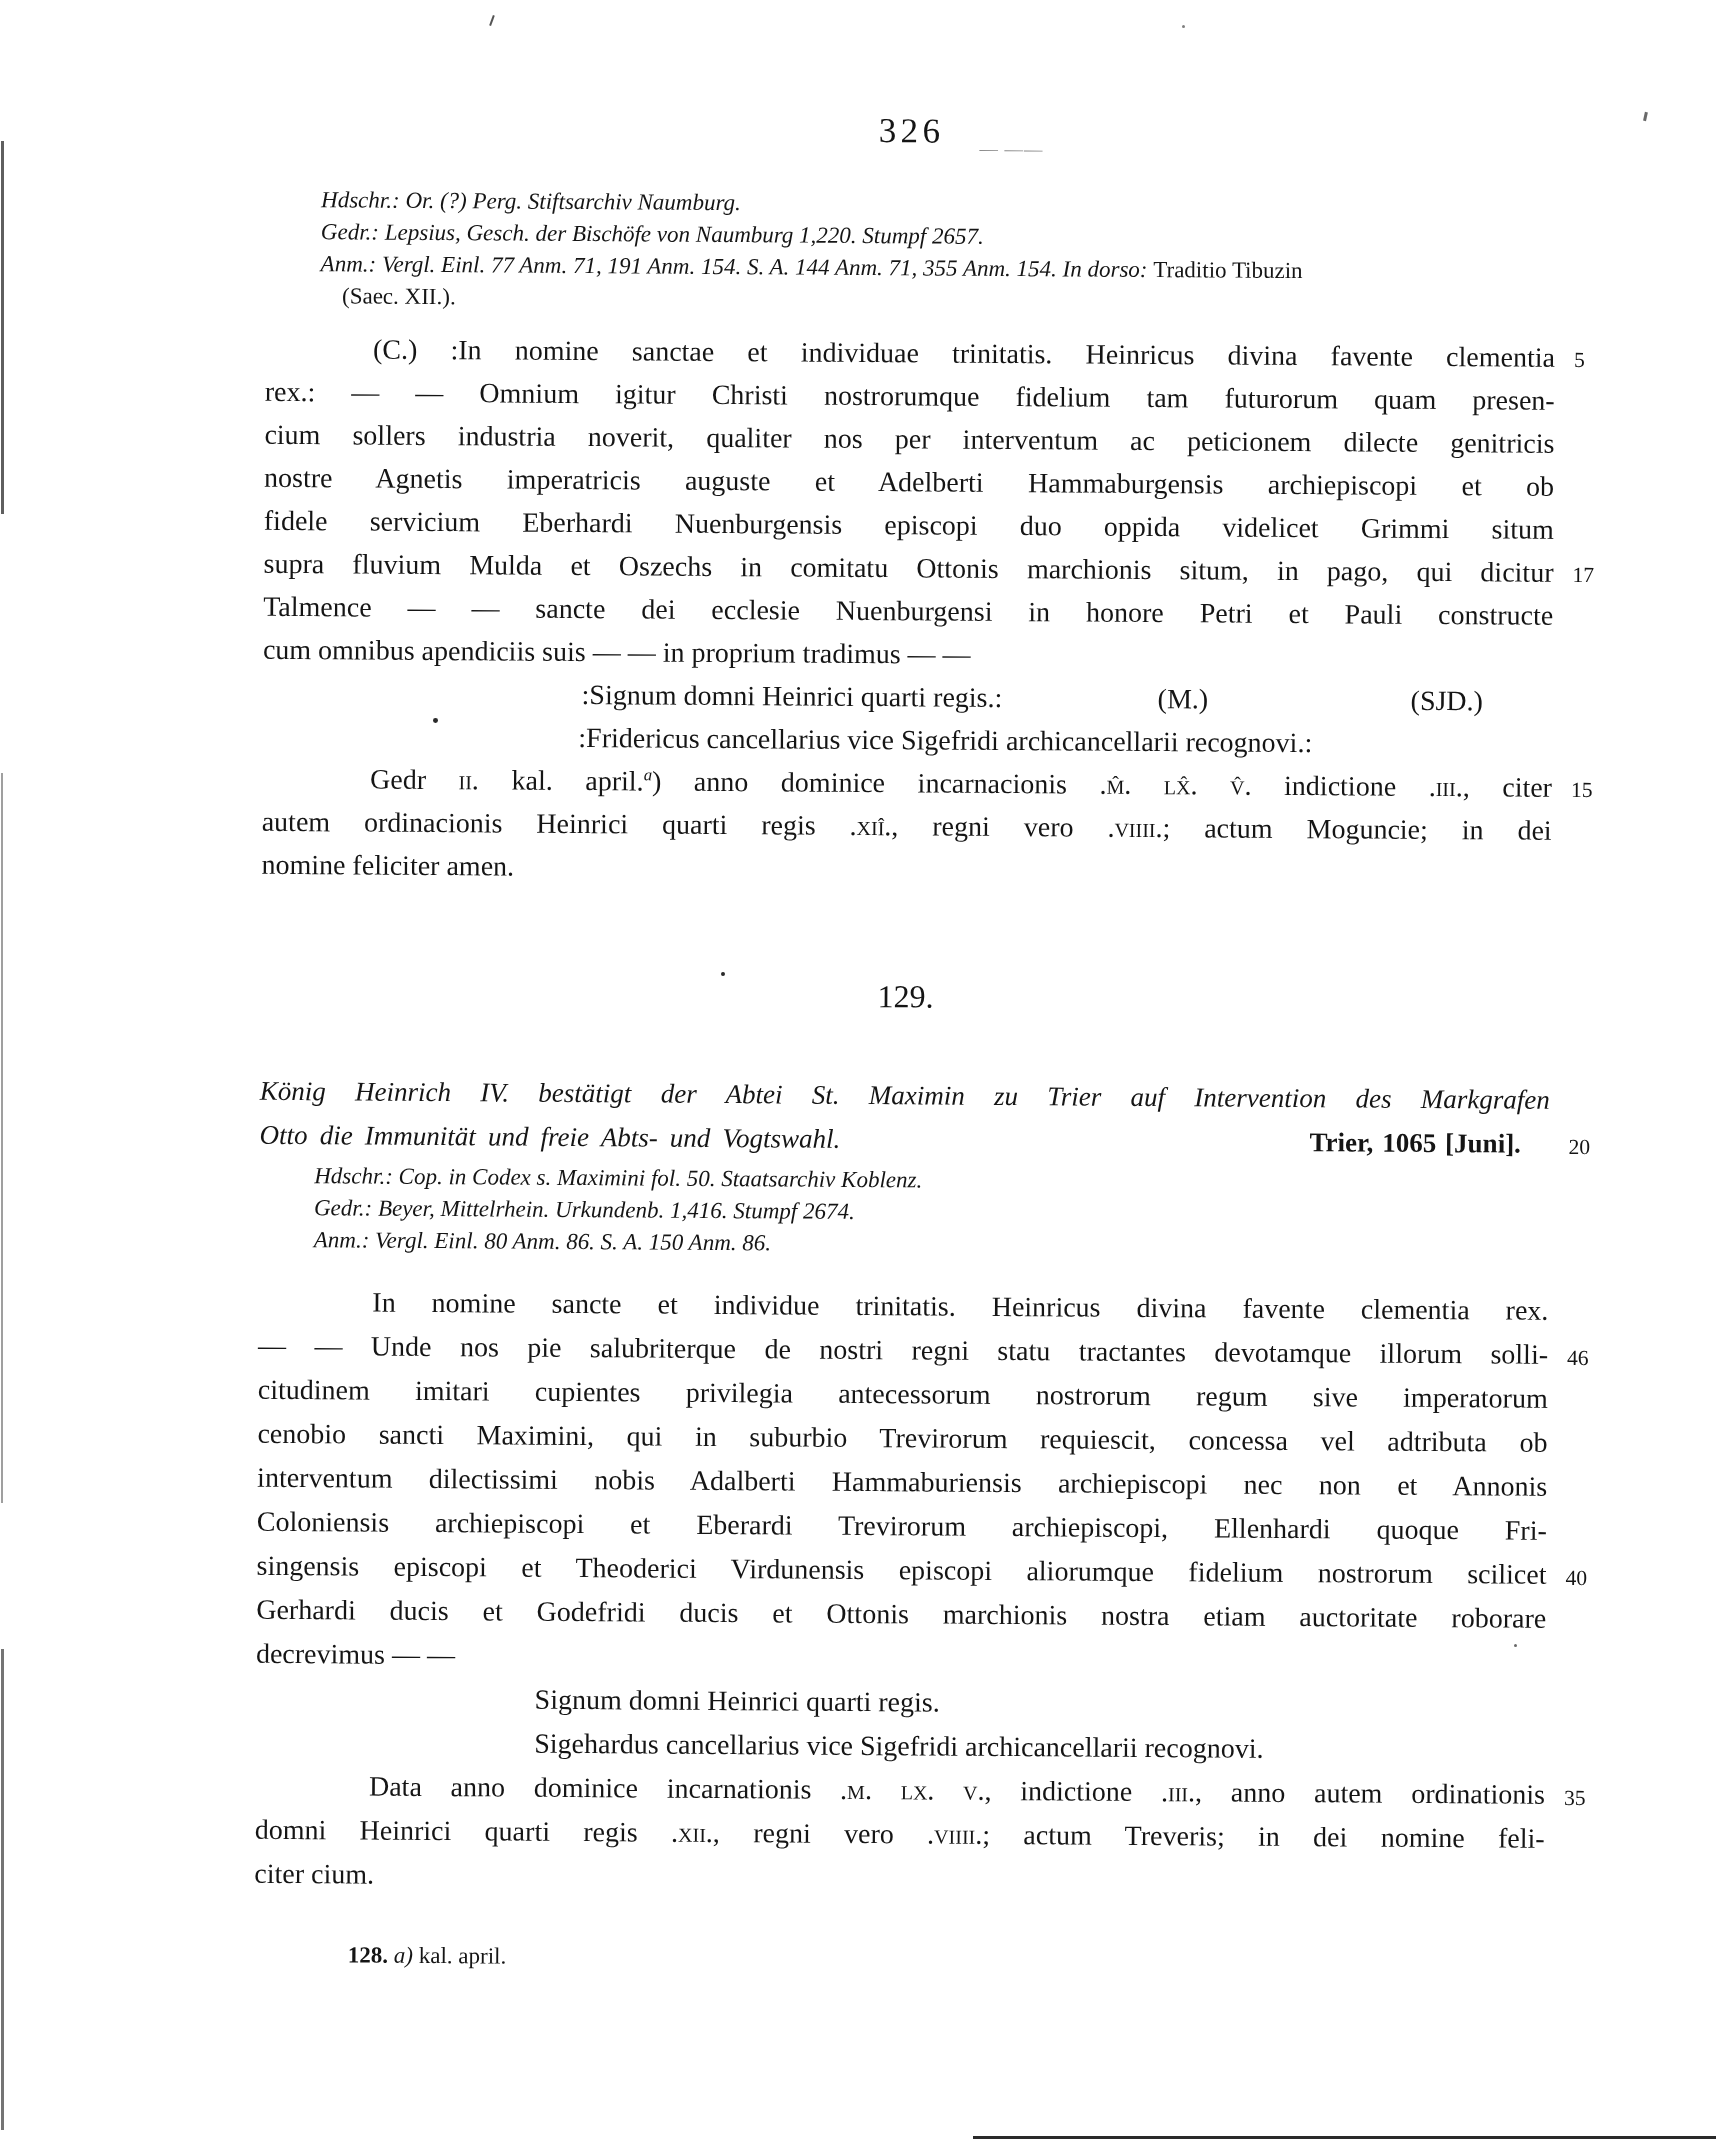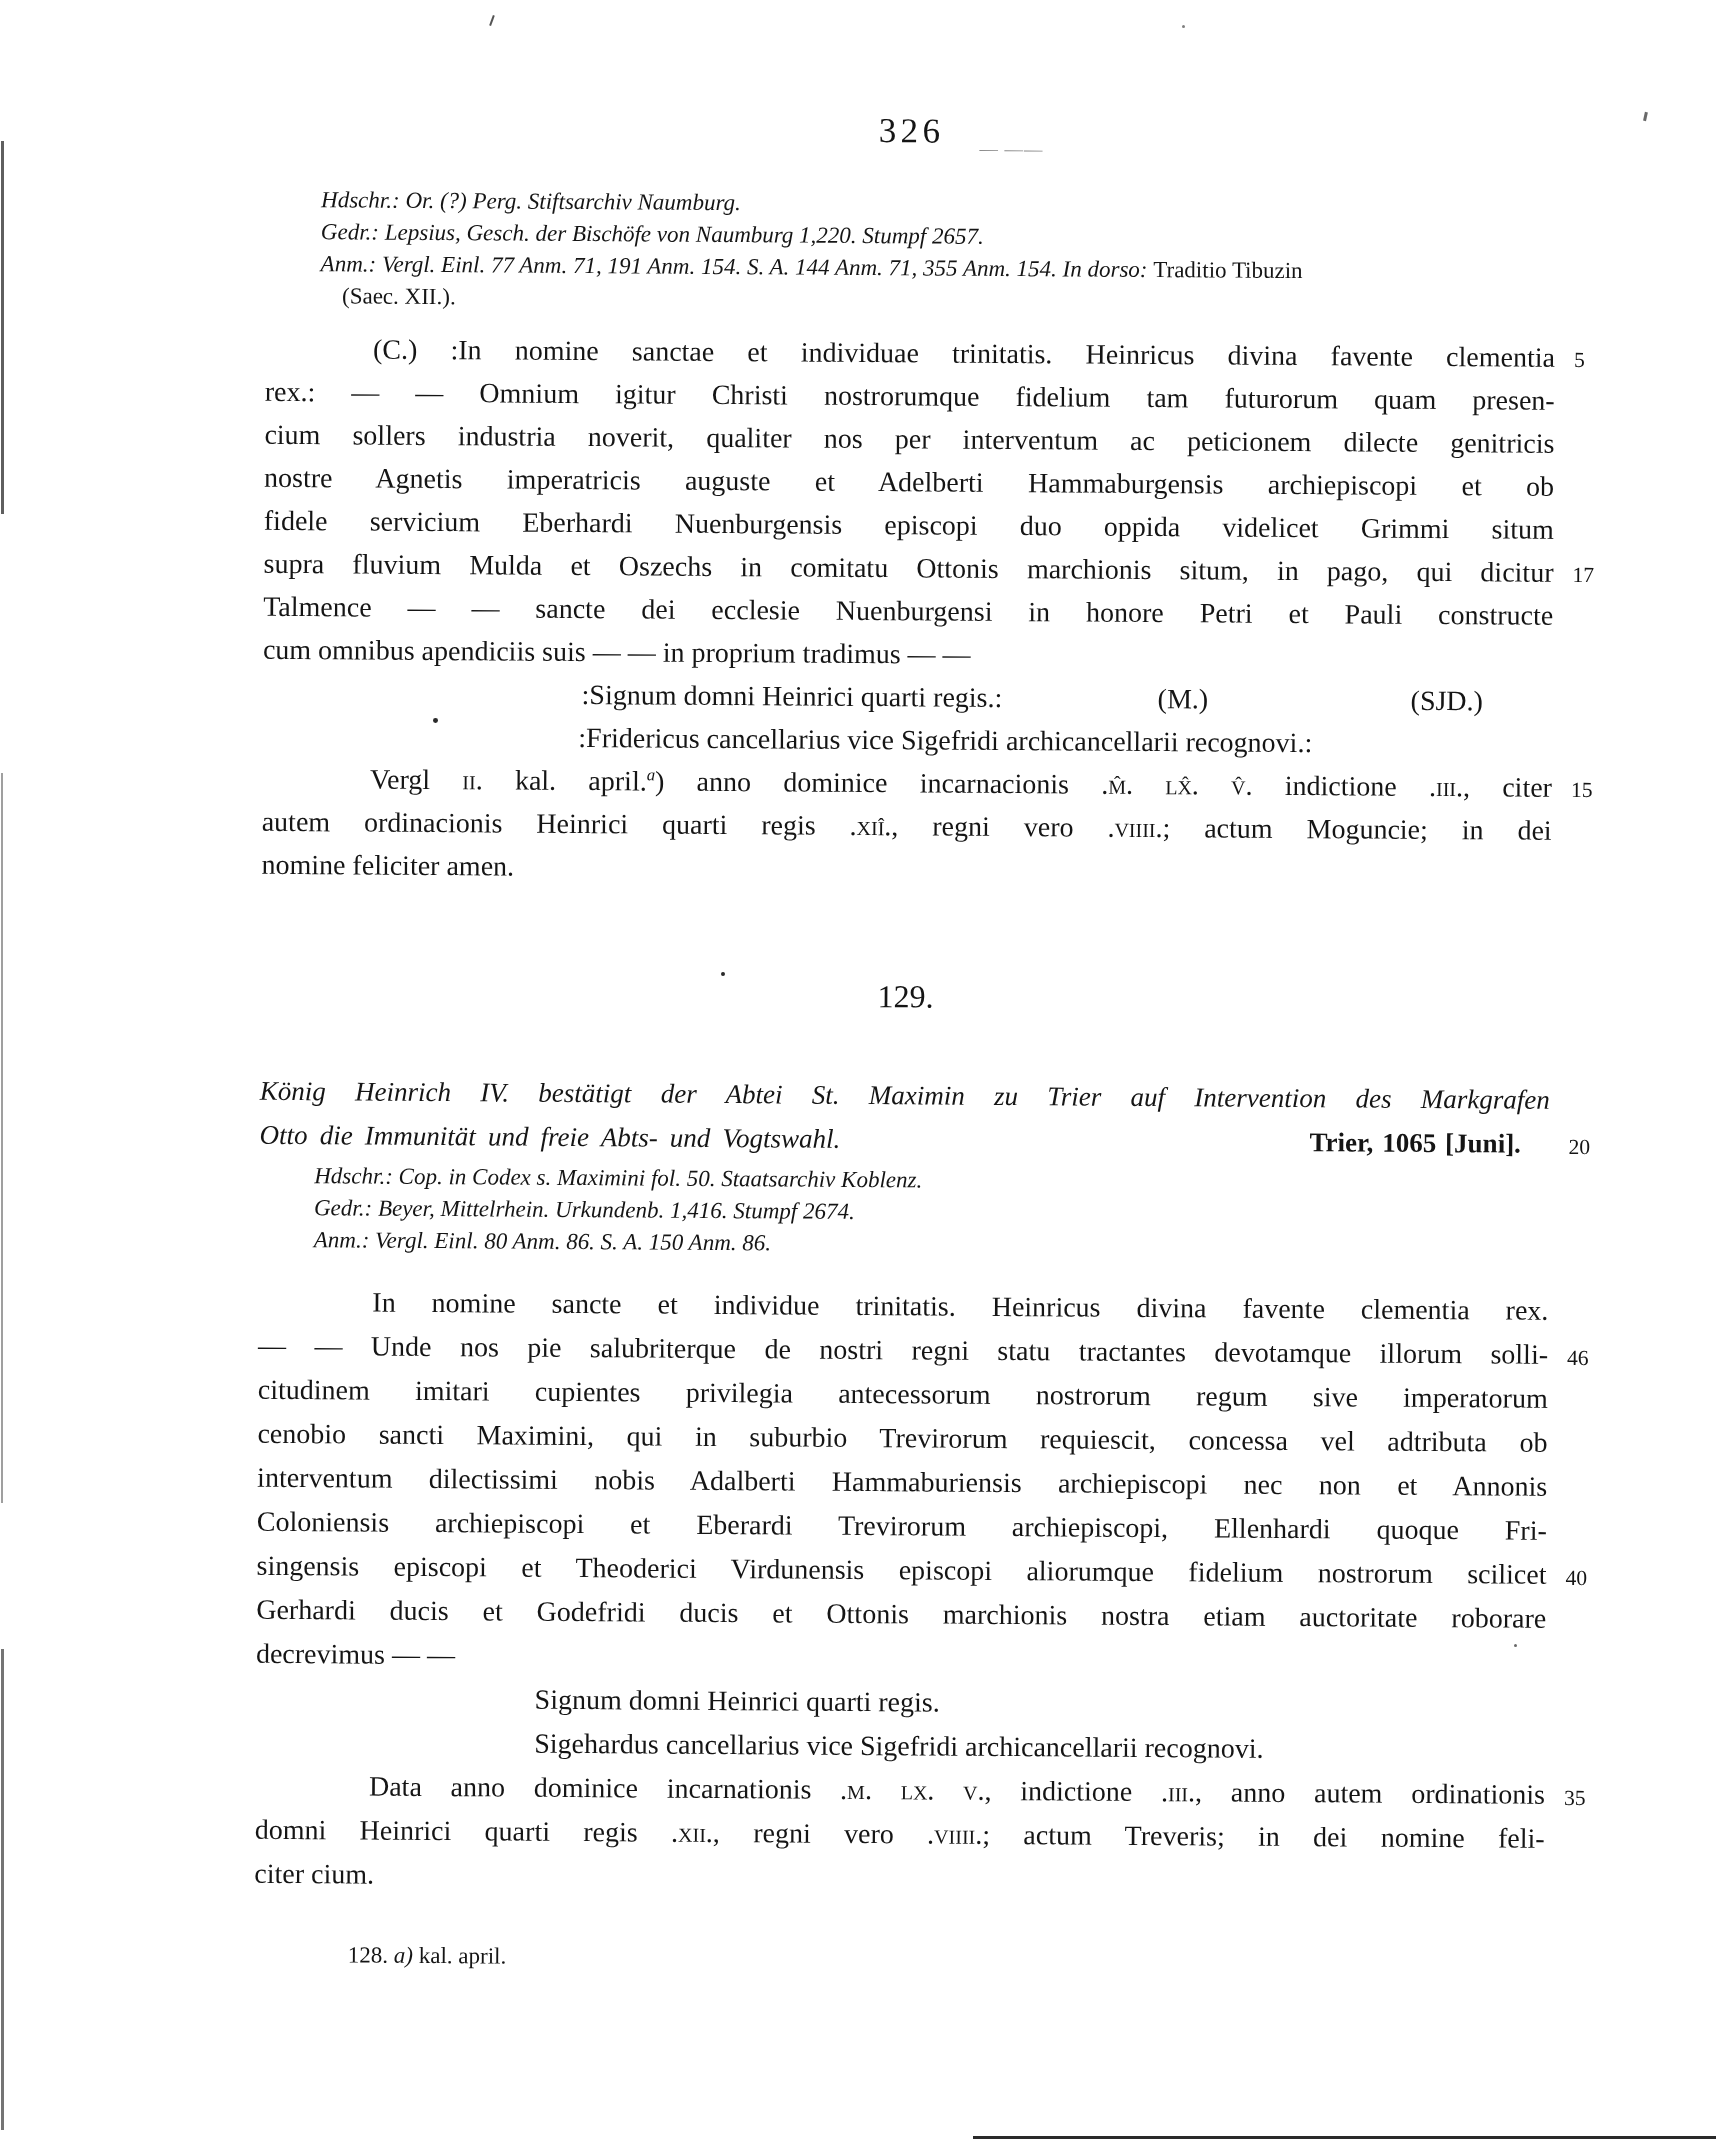--- a/index.html
+++ b/index.html
@@ -30,21 +30,21 @@
   sup.fn{font-size:60%;font-style:italic;vertical-align:super;line-height:0;}
   .abs{position:absolute;top:0;}
   .docnum{position:absolute;top:978px;left:260px;width:1290px;text-align:center;
     font-size:32px;}
   .head{position:absolute;left:260px;width:1290px;font-size:27px;font-style:italic;
     word-spacing:5.4px;}
   .hline{position:relative;height:44px;line-height:44px;}
   .headright{position:absolute;left:1050px;top:0;font-style:normal;font-weight:bold;
     word-spacing:2.2px;}
   .footnote{position:absolute;top:1946px;left:354px;font-size:23px;}
-  .fnum{font-weight:normal;}
+  .fnum{font-weight:bold;}
   .fmark{font-style:italic;}
   
   .art{position:absolute;background:#2a2a2a;}
   .dot{border-radius:50%;}
 </style>
 </head>
 <body>
 
 <div class="sheet">
 
@@ -66,21 +66,21 @@
     <div class="bl j"><span>fidele servicium Eberhardi Nuenburgensis episcopi duo oppida videlicet Grimmi situm</span></div>
     <div class="bl j"><span>supra fluvium Mulda et Oszechs in comitatu Ottonis marchionis situm, in pago, qui dicitur</span><span class="lineno">17</span></div>
     <div class="bl j"><span>Talmence — — sancte dei ecclesie Nuenburgensi in honore Petri et Pauli constructe</span></div>
     <div class="bl"><span>cum omnibus apendiciis suis — — in proprium tradimus — —</span></div>
     <div class="bl">
       <span class="abs" style="left:319px;">:Signum domni Heinrici quarti regis.:</span>
       <span class="abs" style="left:895px;">(M.)</span>
       <span class="abs" style="left:1148px;">(SJD.)</span>
     </div>
     <div class="bl" style="padding-left:316px;"><span>:Fridericus cancellarius vice Sigefridi archicancellarii recognovi.:</span></div>
-    <div class="bl j ind"><span>Vergl </span><span class="sc">ii.</span><span> kal. april.</span><sup class="fn">a</sup><span>) anno dominice incarnacionis </span><span class="sc">.m̂. lx̂. v̂.</span><span> indictione </span><span class="sc">.iii.,</span><span> citer</span><span class="lineno">15</span></div>
+    <div class="bl j ind"><span>Gedr </span><span class="sc">ii.</span><span> kal. april.</span><sup class="fn">a</sup><span>) anno dominice incarnacionis </span><span class="sc">.m̂. lx̂. v̂.</span><span> indictione </span><span class="sc">.iii.,</span><span> citer</span><span class="lineno">15</span></div>
     <div class="bl j"><span>autem ordinacionis Heinrici quarti regis </span><span class="sc">.xiî.,</span><span> regni vero </span><span class="sc">.viiii.;</span><span> actum Moguncie; in dei</span></div>
     <div class="bl"><span>nomine feliciter amen.</span></div>
   </div>
 
   <div class="docnum">129.</div>
 
   <div class="head" style="top:1073px;">
     <div class="hline j"><span>König Heinrich IV. bestätigt der Abtei St. Maximin zu Trier auf Intervention des Markgrafen</span></div>
     <div class="hline">
       <span>Otto die Immunität und freie Abts- und Vogtswahl.</span>

